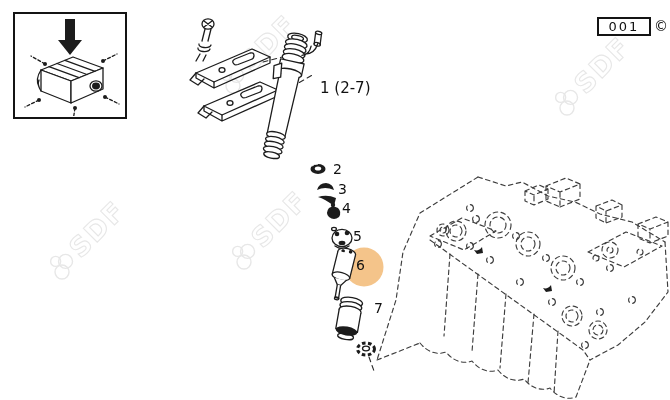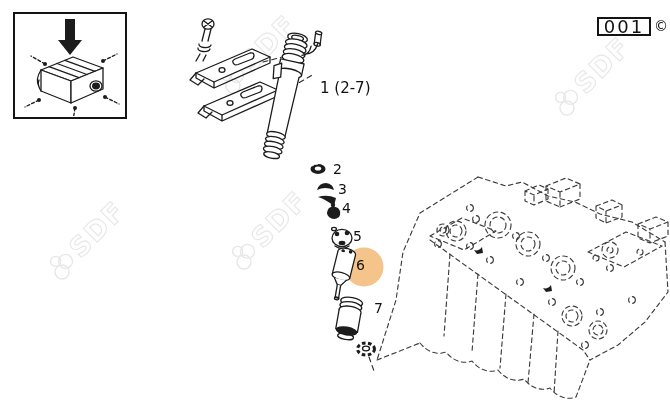--- a/index.html
+++ b/index.html
@@ -1,20 +1,20 @@
 <!DOCTYPE html>
 <html><head>
 <meta charset="utf-8">
 <style>
   html,body{margin:0;padding:0;background:#fff;}
   .canvas{position:relative;width:670px;height:400px;background:#ffffff;overflow:hidden;
           font-family:"DejaVu Sans", sans-serif;}
   .inset{position:absolute;left:13px;top:12px;width:114px;height:107px;border:2.5px solid #141414;background:#fff;box-sizing:border-box;}
   .pagebox{position:absolute;left:597px;top:17px;width:54px;height:19px;border:2px solid #141414;
-           display:flex;align-items:center;justify-content:center;font-size:18px;letter-spacing:2px;color:#111;box-sizing:border-box;}
+           display:flex;align-items:center;justify-content:center;font-size:13px;letter-spacing:2px;color:#111;box-sizing:border-box;}
   .copyright{position:absolute;left:654px;top:17px;font-size:14px;color:#111;line-height:19px;}
   .mainsvg{position:absolute;left:0;top:0;}
   
   .ln{stroke:#1c1c1c;fill:none;stroke-width:1.3;stroke-linecap:round;stroke-linejoin:round;}
   .lnw{stroke:#1c1c1c;fill:#ffffff;stroke-width:1.3;stroke-linejoin:round;}
   .fil{fill:#1c1c1c;stroke:none;}
   .ph{stroke:#3d3d3d;fill:none;stroke-width:1.15;stroke-dasharray:4.5 3.5;stroke-linecap:round;stroke-linejoin:round;}
   .ldr{stroke:#2a2a2a;fill:none;stroke-width:1.1;stroke-dasharray:5 4;stroke-linecap:round;}
   .wm{stroke:#e7e7e7;fill:none;stroke-width:1.4;}
   .wmtext{fill:none;stroke:#e7e7e7;stroke-width:1.1;font-size:27px;font-weight:bold;letter-spacing:2px;

